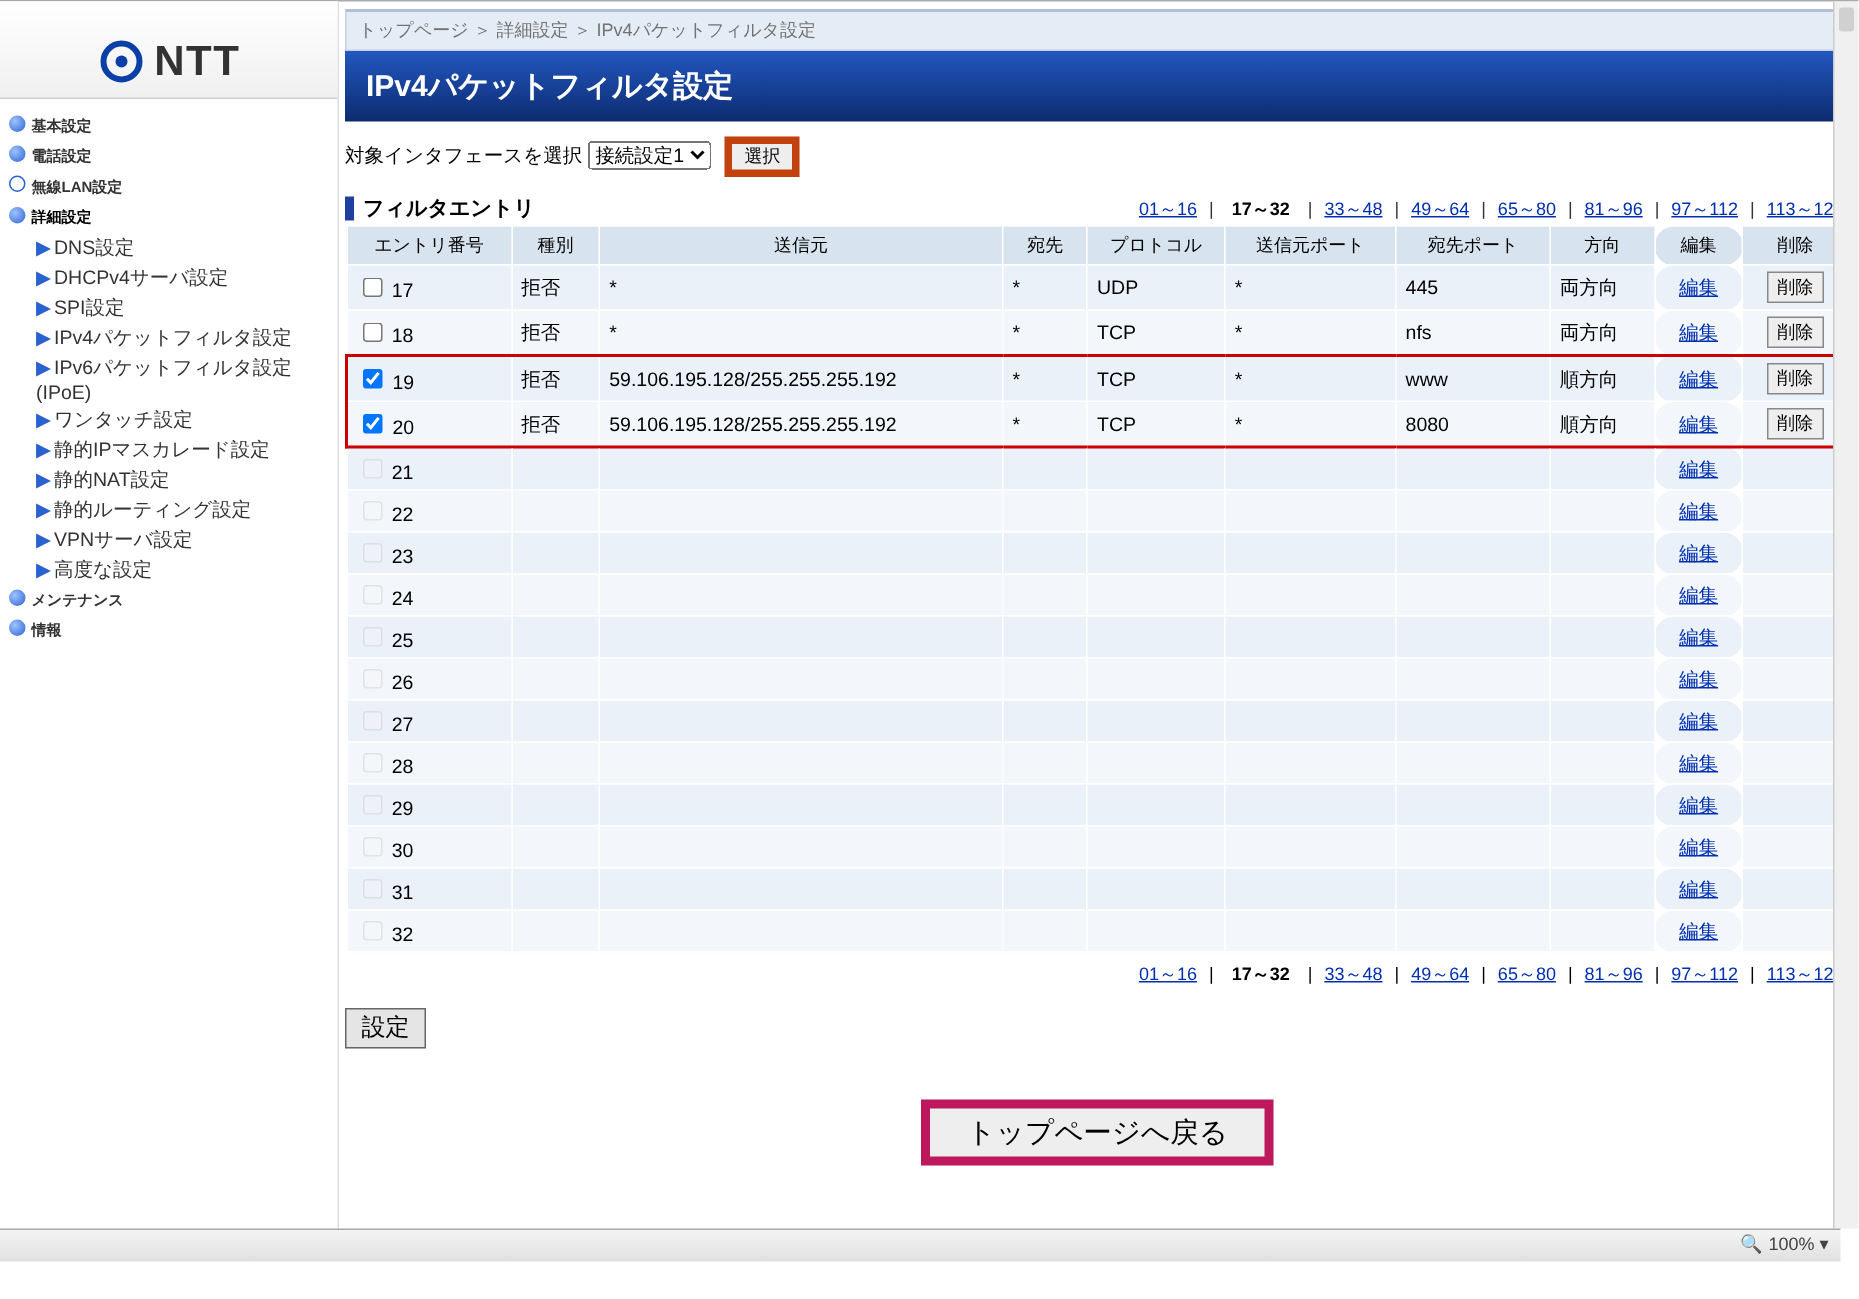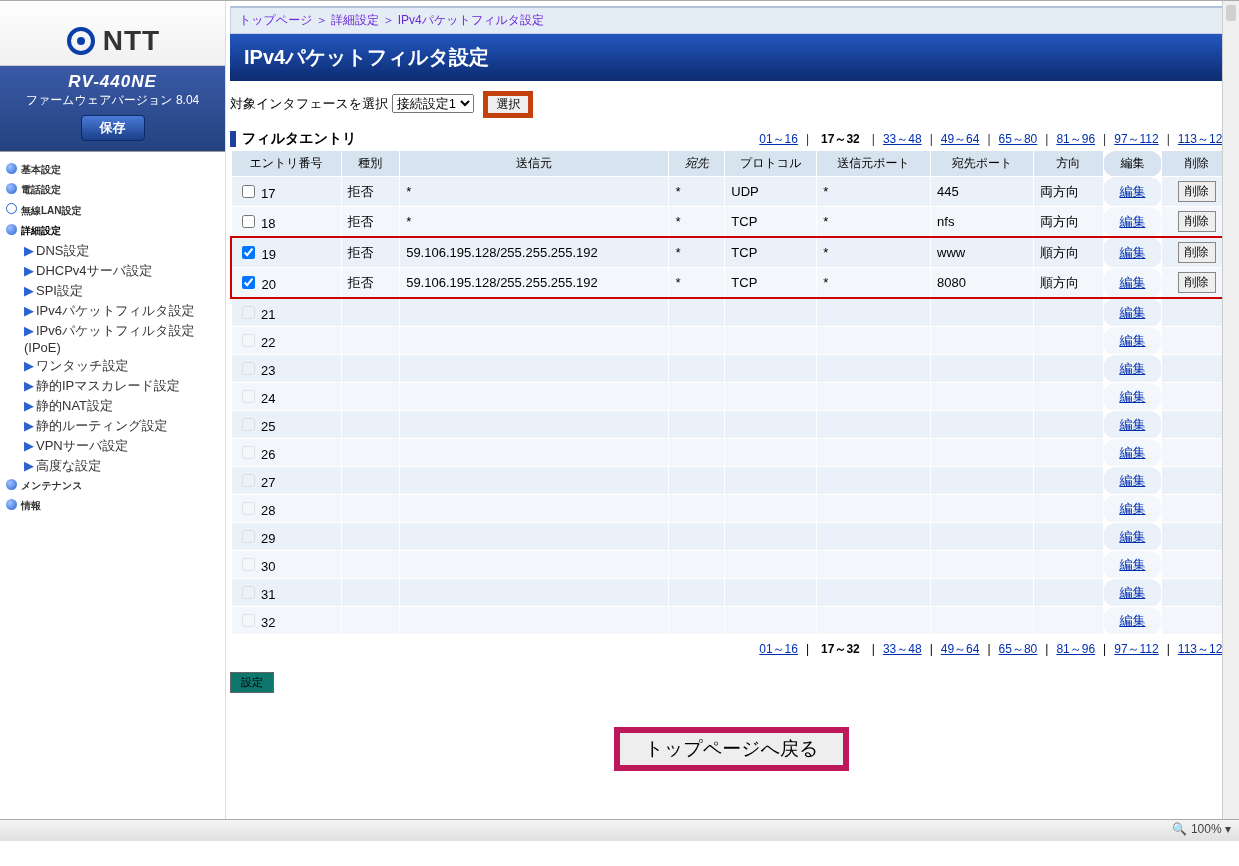--- a/index.html
+++ b/index.html
@@ -16,21 +16,21 @@
   .nav-item{padding:3px 0;font-size:10px;font-weight:bold;}
   .nav-item a{color:#333;text-decoration:none;}
   .nav-item.current a{color:#000;}
   .bullet-blue::before{content:"";display:inline-block;width:11px;height:11px;border-radius:50%;background:radial-gradient(circle at 35% 35%,#9fc3ff,#2a62d0);margin-right:4px;vertical-align:-1px;}
   .bullet-hollow::before{content:"";display:inline-block;width:9px;height:9px;border:1px solid #2a62d0;border-radius:50%;margin-right:4px;vertical-align:0;}
   .subnav{padding-left:18px;}
   .subnav div{font-size:13px;padding:1px 0;font-weight:normal;}
   .subnav a{color:#333;text-decoration:none;}
   .subnav .arrow{color:#2a62d0;margin-right:2px;}
   .main{flex:1;padding:0;overflow:auto;}
-  .breadcrumb{background:#e4ecf5;padding:4px 8px;font-size:12px;color:#6d28d9;border:1px solid #c4d0e0;border-top:2px solid #b0c0d8;margin:5px 6px 0 4px;}
+  .breadcrumb{background:#e4ecf5;padding:4px 8px;font-size:12px;color:#737373;border:1px solid #c4d0e0;border-top:2px solid #b0c0d8;margin:5px 6px 0 4px;}
   .page-title{background:linear-gradient(#2257c0,#0d2b70);color:#fff;font-size:20px;font-weight:bold;padding:10px 14px;margin:0 6px 10px 4px;}
   .body-area{padding:0 6px 0 4px;}
   .iface-row{margin:6px 0 12px 0;font-size:13px;}
   .iface-row select{font-size:13px;}
   .iface-row button{font-size:12px;padding:0 8px;margin-left:6px;background:#eee;border:5px solid #c2410c;}
   .section-head{display:flex;align-items:center;margin:4px 0 2px 0;}
   .sec-bar{display:inline-block;width:6px;height:16px;background:#2040a0;margin-right:6px;vertical-align:middle;}
   .sec-label{font-weight:bold;font-size:14px;}
   .pager{margin-left:auto;font-size:12px;}
   .pager a{color:#0030b0;}
@@ -38,57 +38,52 @@
   .pager .cur{color:#000;text-decoration:none;font-weight:bold;}
   .pager .sep{color:#333;}
   table.filter{border-collapse:collapse;width:100%;font-size:13px;}
   table.filter th{background:#d8e3f0;text-align:center;font-weight:normal;padding:4px 4px;font-size:12px;}
   table.filter td{background:#eaf1f9;padding:4px 6px;vertical-align:middle;}
   table.filter tbody tr:nth-child(even) td{background:#f3f7fc;}
   table.filter td,table.filter th{border:1px solid #fff;}
   .col-entry{width:86px;}
   .col-type{width:40px;}
   .col-src{width:230px;}
-  .col-dst{width:38px;font-style:italic;}
+  .col-dst{width:38px;}
   .col-proto{width:70px;}
   .col-sport{width:90px;}
   .col-dport{width:80px;}
   .col-dir{width:50px;}
   .col-edit{width:40px;text-align:center;border-radius:13px;}
   .col-del{width:50px;text-align:center;}
   .edit-link{color:#0030b0;text-decoration:underline;cursor:pointer;}
   .del-btn{background:#eee;border:1px solid #888;font-size:12px;padding:1px 6px;cursor:pointer;}
   .chk-dis{opacity:0.5;}
   .pager-bottom{text-align:right;font-size:12px;margin:6px 0 14px 0;}
   .pager-bottom a{color:#0030b0;}
   .pager-bottom .cur{color:#000;font-weight:bold;}
   .pager-bottom span{margin:0 4px;}
-  .set-btn{background:#0f766e;border:1px solid #666;font-size:11px;padding:2px 10px;cursor:pointer;}
+  .set-btn{background:#e5e5e5;border:1px solid #666;font-size:16px;padding:2px 10px;cursor:pointer;}
   .back-row{text-align:center;margin:34px 0 20px 0;}
   .back-btn{background:#eee;border:6px solid #be185d;font-size:19px;padding:3px 24px;cursor:pointer;}
-  .statusbar{position:absolute;bottom:0;left:0;right:0;height:22px;background:linear-gradient(#f4f4f4,#e0e0e0);border-top:1px solid #aaa;font-size:12px;text-align:right;padding:2px 8px;box-sizing:border-box;color:#444;}
+  .statusbar{position:absolute;bottom:0;left:0;right:12px;height:22px;background:linear-gradient(#f4f4f4,#e0e0e0);border-top:1px solid #aaa;font-size:12px;text-align:right;padding:2px 8px;box-sizing:border-box;color:#444;}
   .statusbar .mag{color:#2a62d0;margin-right:4px;}
   .scroll-stub{position:absolute;right:0;top:0;width:16px;height:calc(100% - 22px);background:#f0f0f0;border-left:1px solid #ccc;}
   .scroll-stub::before{content:"";position:absolute;top:4px;left:3px;right:3px;height:16px;background:#d0d0d0;border-radius:2px;}
 </style>
 </head>
 <body>
 
 <div class="outer">
   <div class="sidebar">
     <div class="logo-box">
       <svg width="32" height="32" viewBox="0 0 32 32">
         <circle cx="16" cy="16" r="12" fill="none" stroke="#0a3fa8" stroke-width="4"></circle>
         <circle cx="16" cy="16" r="4" fill="#0a3fa8"></circle>
       </svg><span class="logo-txt">NTT</span>
-    </div>
-    <div class="model-box">
-      <div class="model">RV-440NE</div>
-      <div>ファームウェアバージョン 8.04</div>
-      <button class="save-btn">保存</button>
     </div>
     <div class="nav">
       <div class="nav-item bullet-blue"><a>基本設定</a></div>
       <div class="nav-item bullet-blue"><a>電話設定</a></div>
       <div class="nav-item bullet-hollow"><a>無線LAN設定</a></div>
       <div class="nav-item bullet-blue current"><a>詳細設定</a></div>
       <div class="subnav" id="subnav">
           <div><span class="arrow">▶</span><a>DNS設定</a></div>
           <div><span class="arrow">▶</span><a>DHCPv4サーバ設定</a></div>
           <div><span class="arrow">▶</span><a>SPI設定</a></div>

